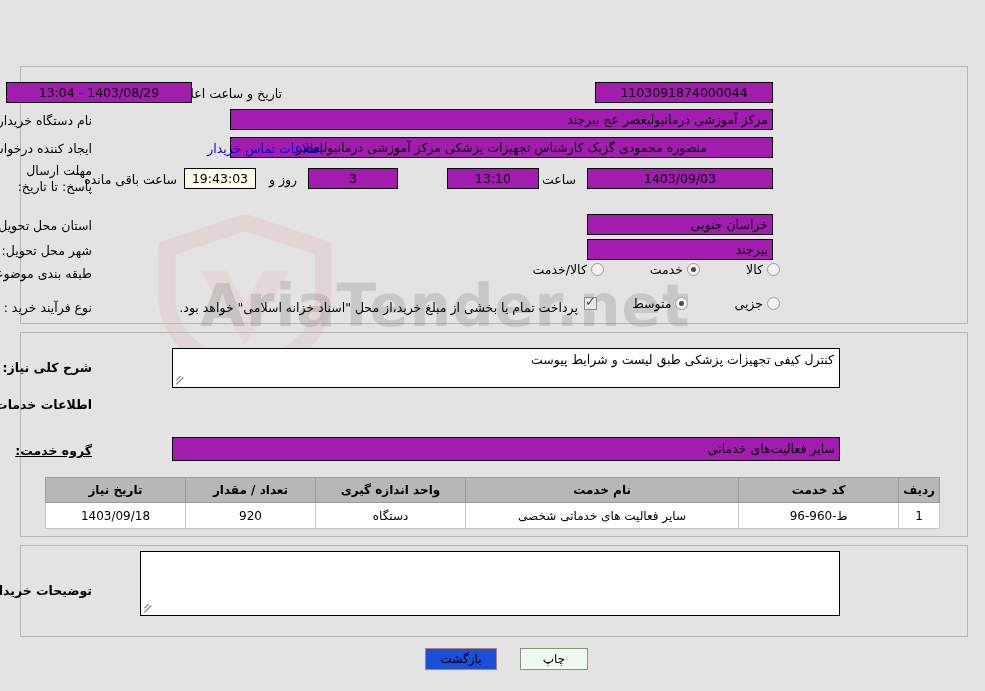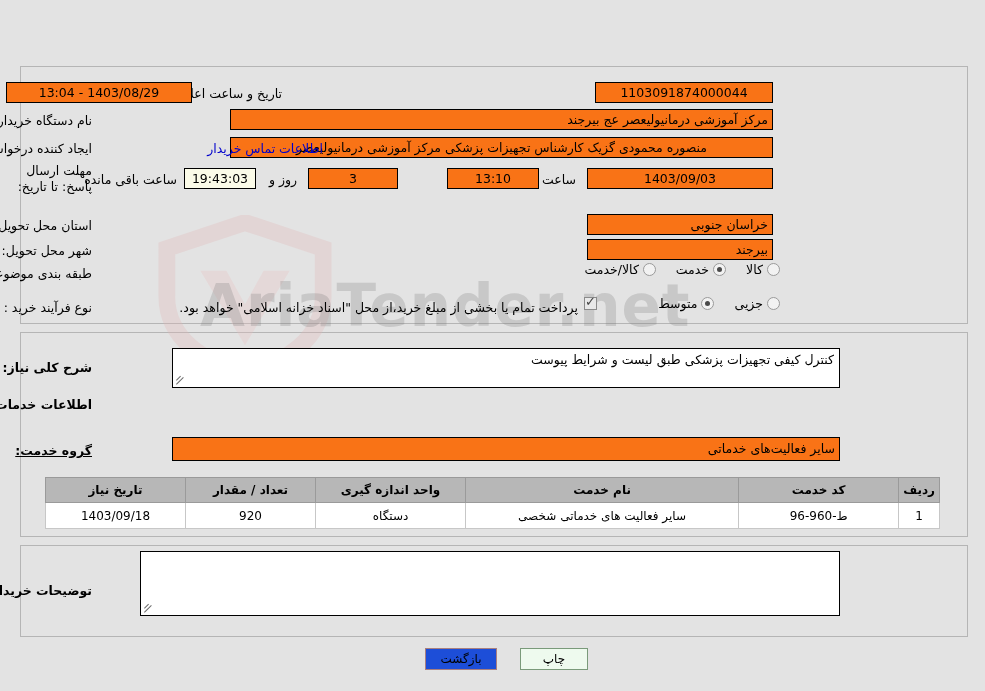--- a/index.html
+++ b/index.html
@@ -82,21 +82,21 @@
     font-size: 12.5px;
     color: #000;
     white-space: nowrap;
     line-height: 15px;
     z-index: 6;
   }
   .lbl.bold { font-weight: bold; }
 
   .fld {
     position: absolute;
-    background: #f97316;
+    background: #a21caf;
     border: 1px solid #000000;
     font-size: 12.5px;
     color: #000;
     line-height: 19px;
     height: 21px;
     padding: 0 4px;
     z-index: 6;
     overflow: hidden;
     white-space: nowrap;
     font-family: "DejaVu Sans", "Liberation Sans", sans-serif;
@@ -110,21 +110,21 @@
     font-size: 12.5px;
     color: #0000cc;
     white-space: nowrap;
     z-index: 7;
     cursor: pointer;
     line-height: 15px;
   }
 
   
   .radio-group { position: absolute; z-index: 6; display: flex; align-items: center; gap: 0; }
-  .radio-item { display: inline-flex; align-items: center; gap: 4px; margin-left: 20px; }
+  .radio-item { display: inline-flex; align-items: center; gap: 4px; margin-left: 46px; }
   .radio-dot {
     width: 13px; height: 13px;
     border-radius: 50%;
     border: 1px solid #9a9a9a;
     background: #f2f2f2;
     display: inline-block;
     position: relative;
     flex: 0 0 auto;
   }
   .radio-dot.on::after {

